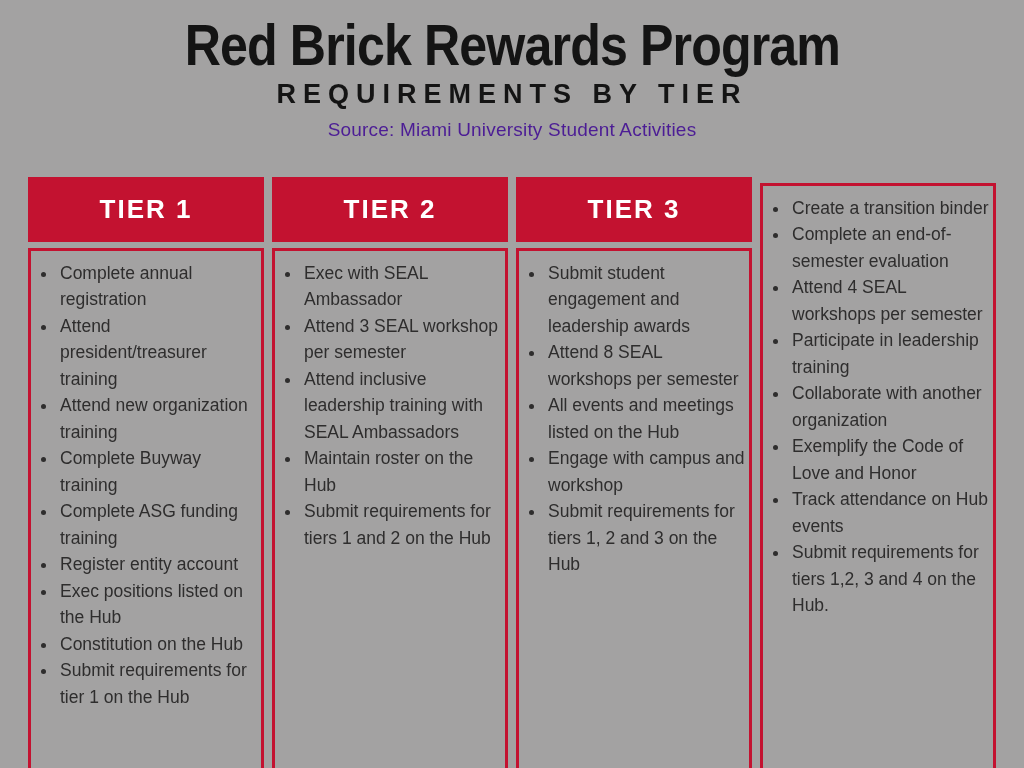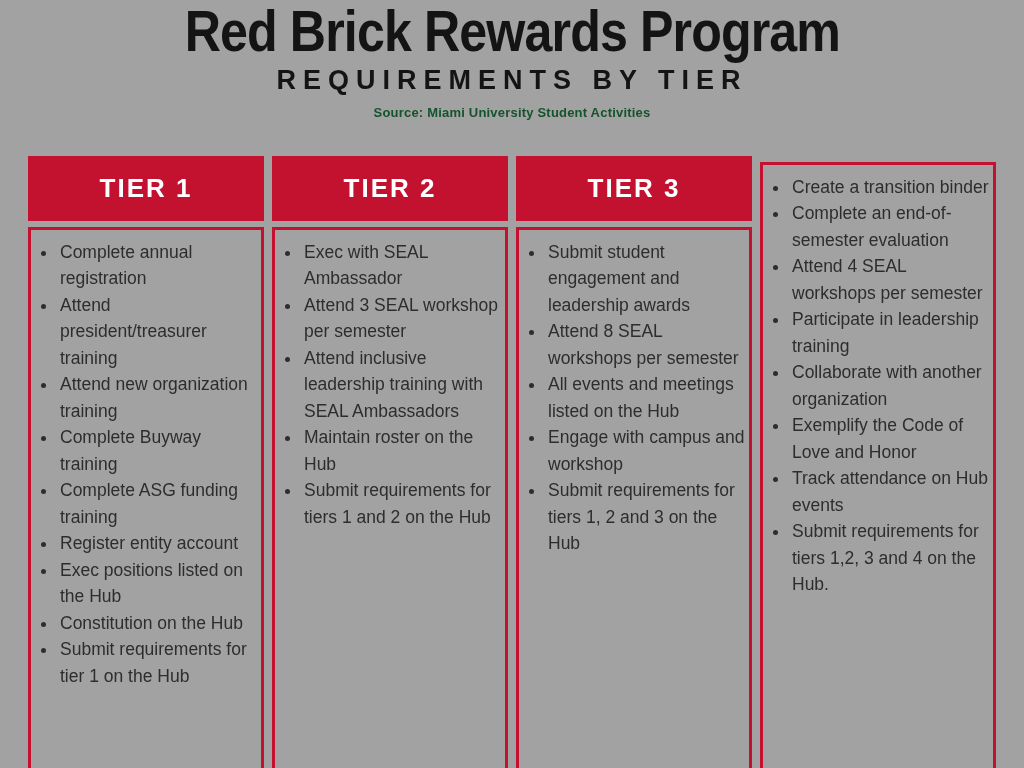--- a/index.html
+++ b/index.html
@@ -17,20 +17,21 @@
     overflow:hidden;
   }
   .poster{
     width:1024px;height:768px;
     background:var(--background);
     display:flex;flex-direction:column;
   }
   
   .titles{
     text-align:center;
+    padding-top:14px;
     height:160px;
   }
   .main-title{
     display:inline-block;
     font-size:57px;
     font-weight:bold;
     color:var(--title-text);
     letter-spacing:-1px;
     transform:scaleX(0.88);
     transform-origin:center;
@@ -39,23 +40,23 @@
   }
   .sub-title{
     font-size:27px;
     font-weight:bold;
     color:var(--title-text);
     letter-spacing:7px;
     margin-top:2px;
     line-height:1.15;
   }
   .source-line{
-    font-size:13px;
-    font-weight:bold;
-    color:#14532d;
+    font-size:19px;
+    font-weight:normal;
+    color:#4c1d95;
     margin-top:9px;
     letter-spacing:0.2px;
   }
   
   .columns{
     display:flex;
     gap:8px;
     padding:0 28px;
     align-items:flex-start;
     margin-top:36px;

